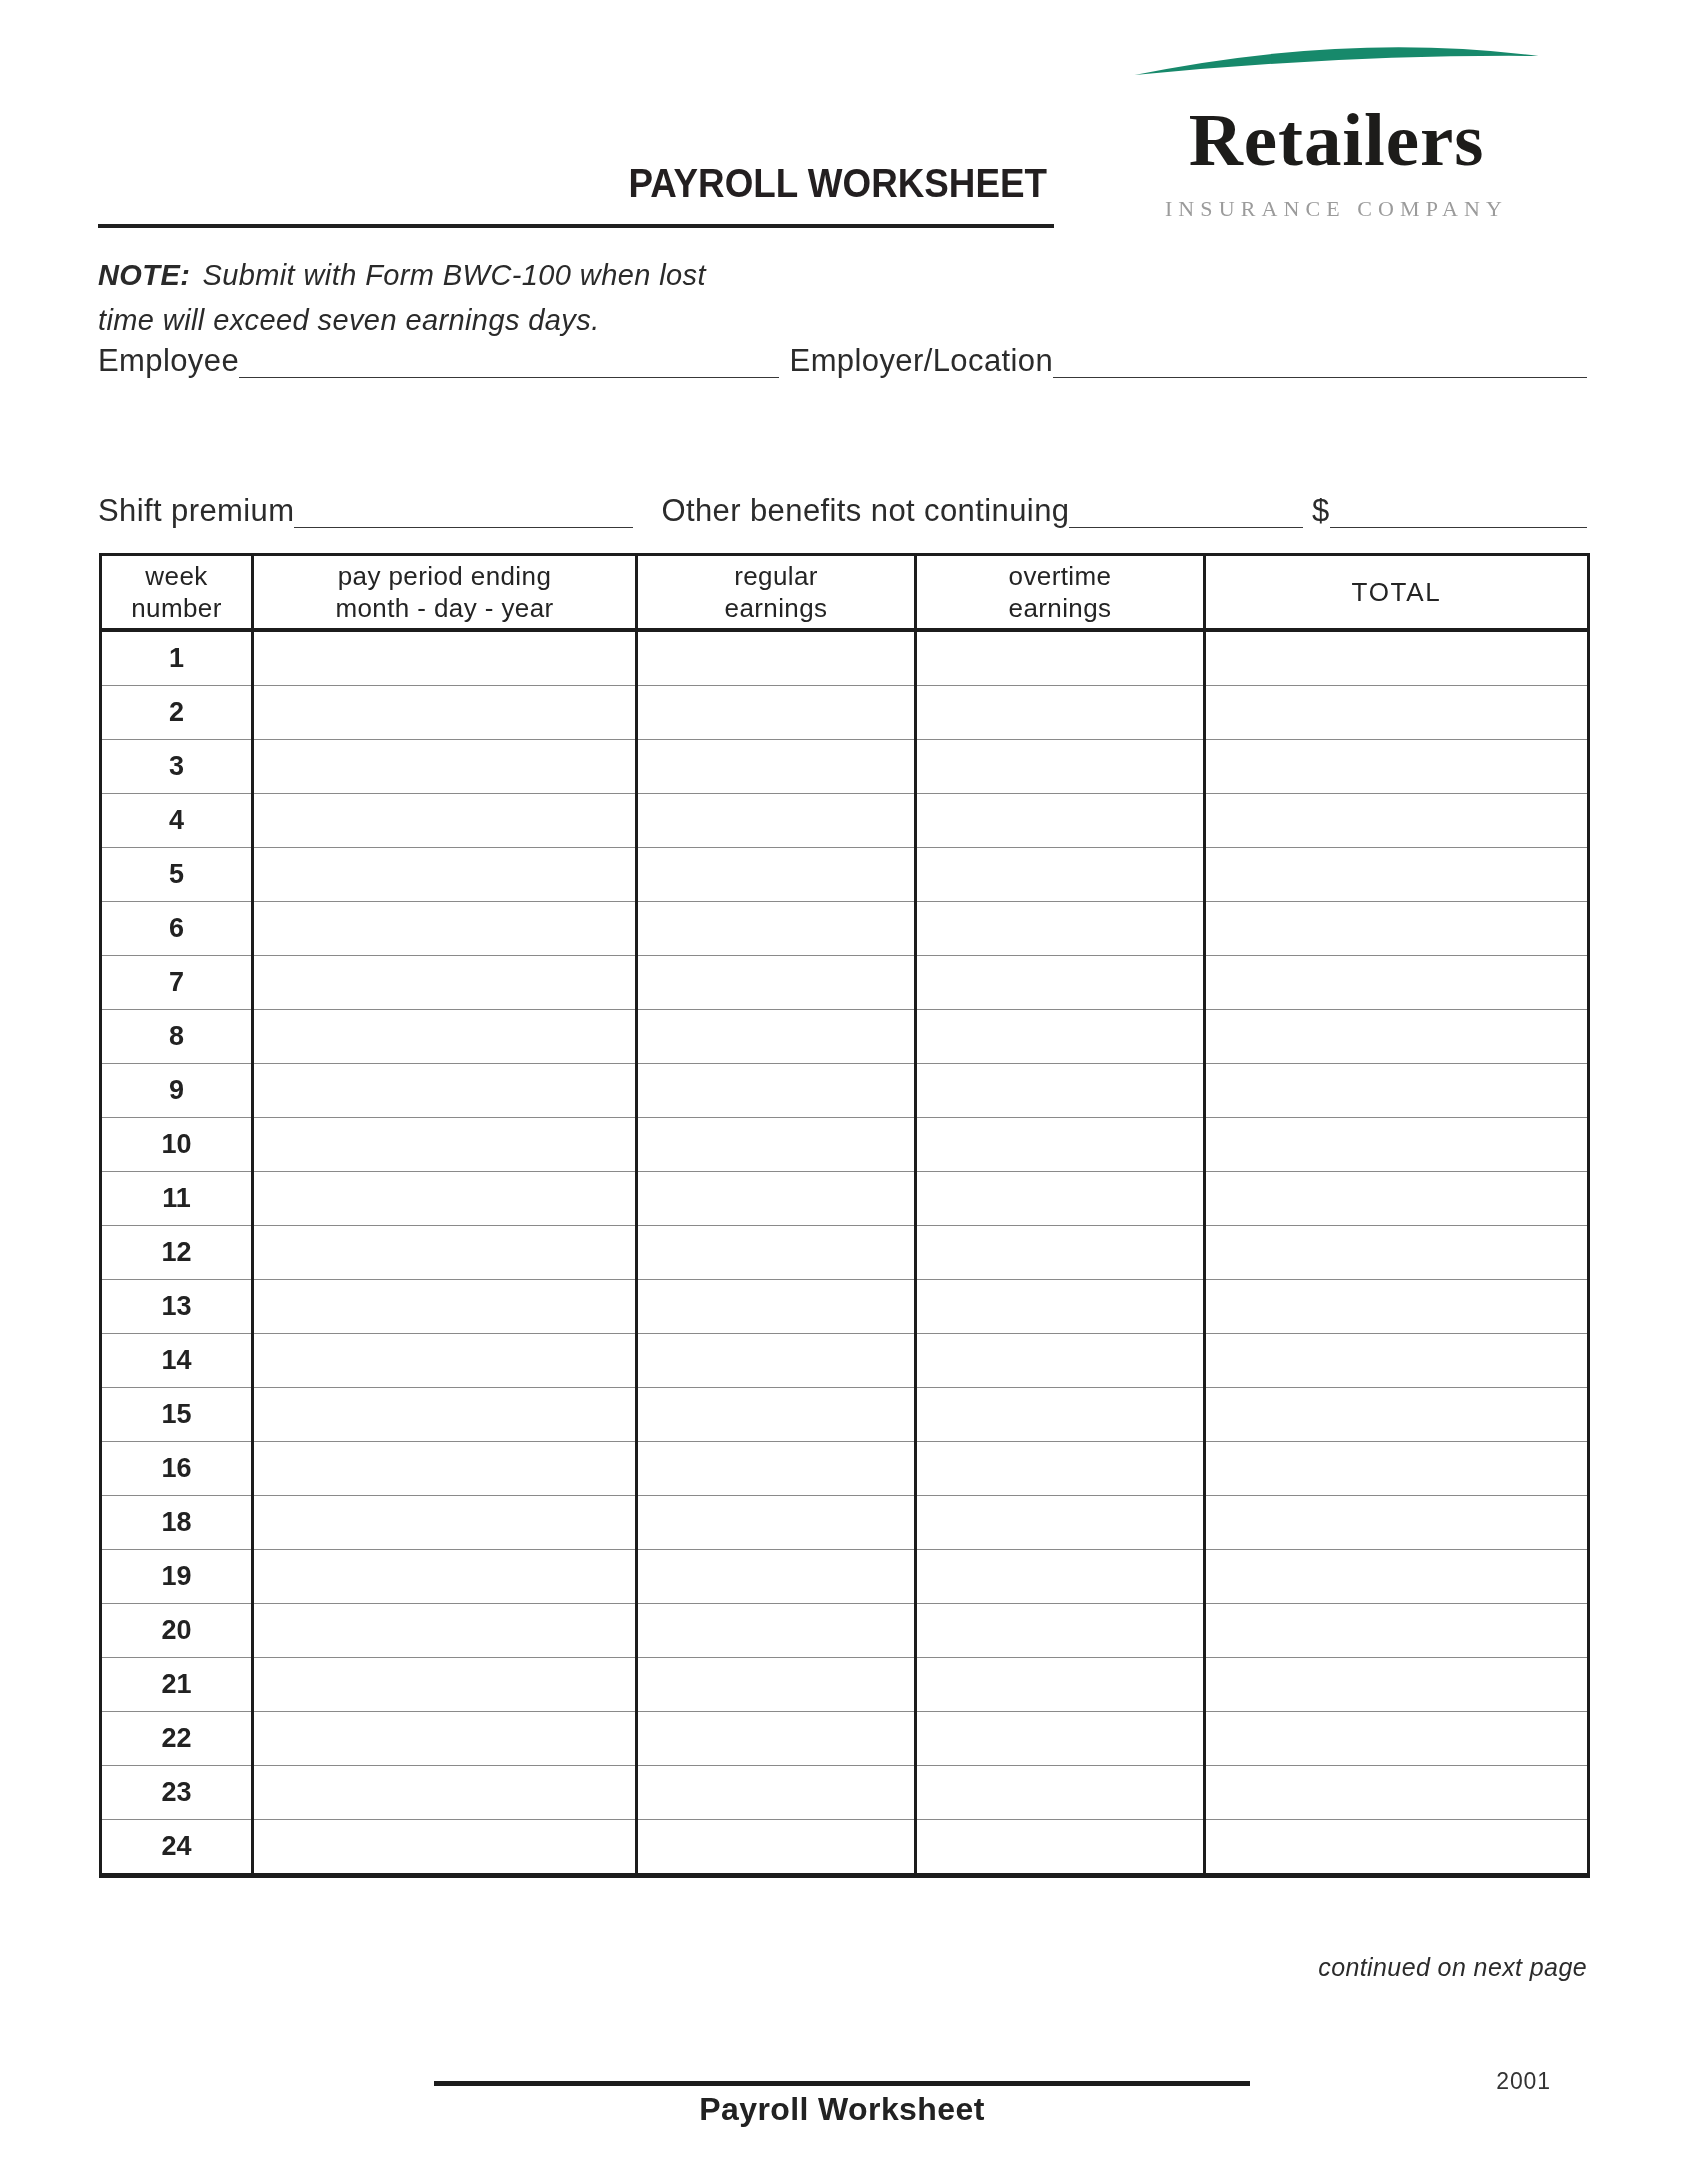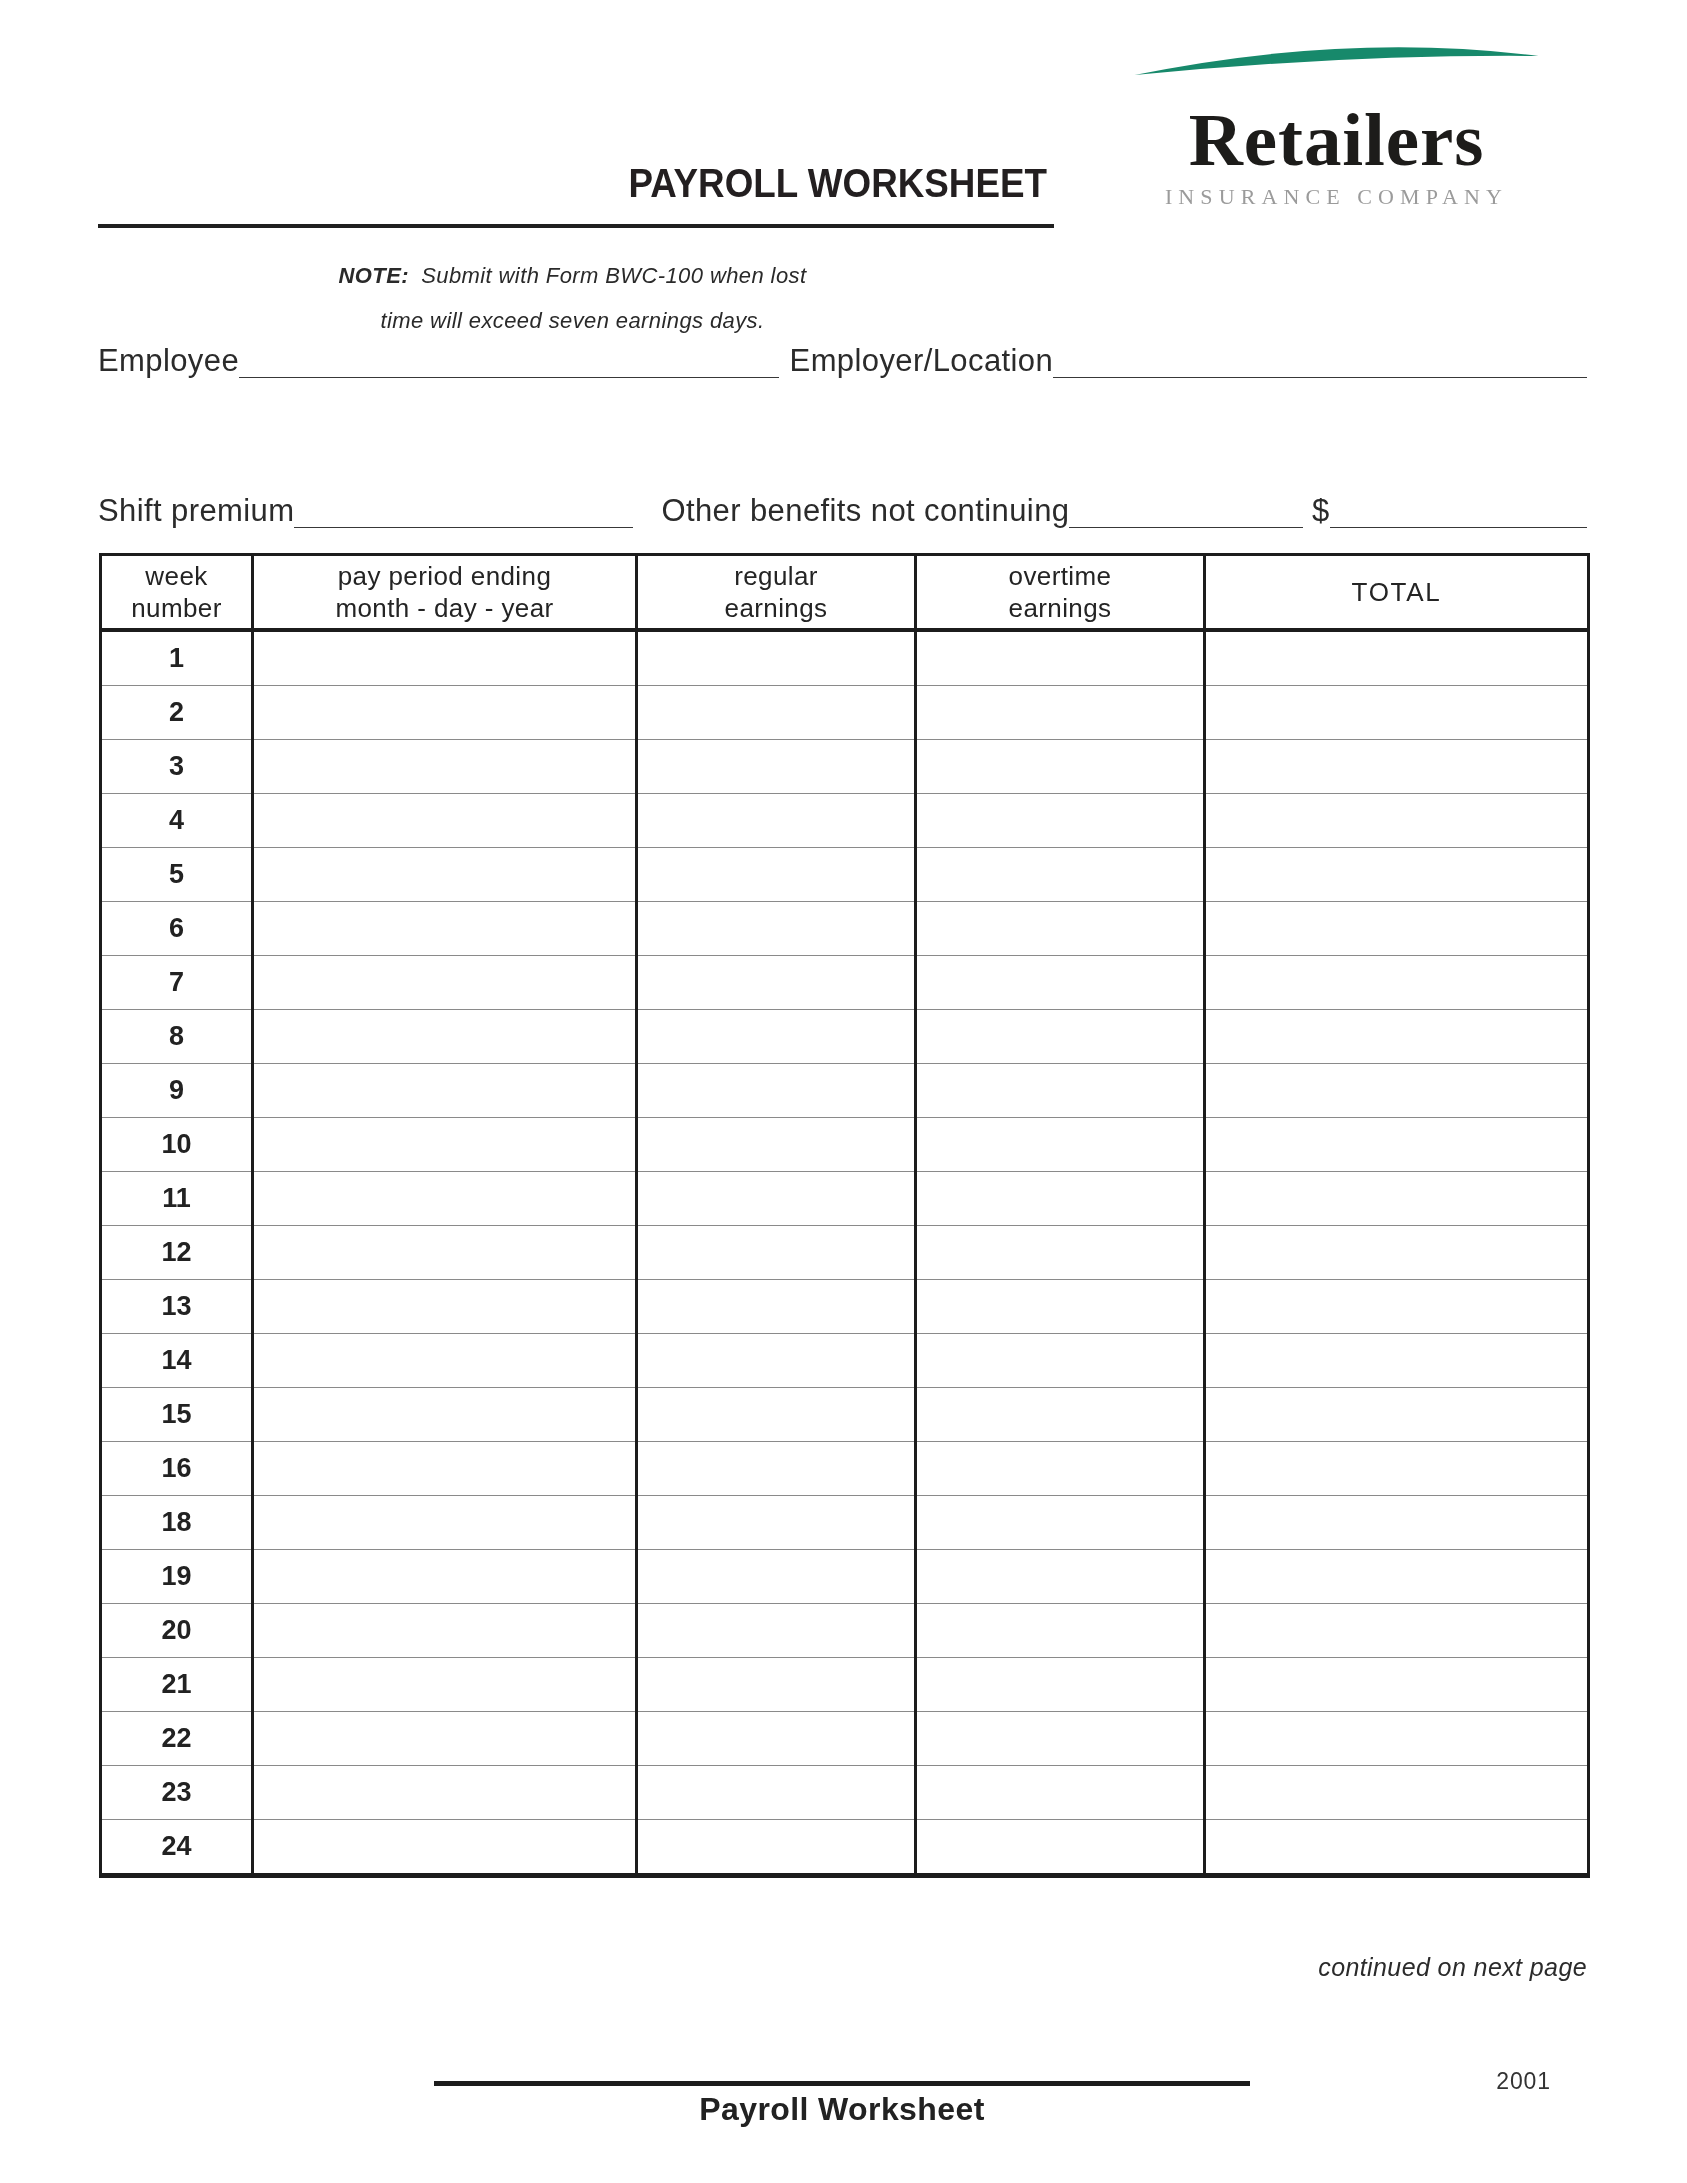--- a/index.html
+++ b/index.html
@@ -8,34 +8,34 @@
     font-family:"Liberation Sans",sans-serif;color:#232323;overflow:hidden;
   }
   
   .doc-title{
     position:absolute;left:98px;top:161px;width:949px;text-align:right;
     font-size:40px;font-weight:700;letter-spacing:0px;color:#231f20;
     transform:scaleX(0.92);transform-origin:100% 50%;white-space:nowrap;
   }
   .title-rule{position:absolute;left:98px;top:224px;width:956px;height:4.4px;background:#1f1f1f;}
   .note{
-    position:absolute;left:98px;top:253px;width:949px;text-align:center;
-    font-style:italic;font-size:22px;line-height:45px;color:#2a2a2a;letter-spacing:0.4px;
+    position:absolute;left:98px;top:253px;width:949px;text-align:left;
+    font-style:italic;font-size:29px;line-height:45px;color:#2a2a2a;letter-spacing:0.4px;
   }
   .note .note-label{font-weight:700;font-style:italic;margin-right:12.2px;}
   
   .logo{position:absolute;left:1127px;top:30px;width:419px;text-align:center;}
   .logo svg{display:block;margin:0 auto;}
   .logo-name{
     font-family:"Liberation Serif",serif;font-weight:700;font-size:75px;line-height:80px;
     color:#1d1c1a;margin-top:18px;letter-spacing:0.9px;
   }
   .logo-sub{
     font-family:"Liberation Serif",serif;font-size:22px;color:#9b9b9b;
-    letter-spacing:6.1px;margin-top:4px;white-space:nowrap;
+    letter-spacing:6.1px;margin-top:16px;white-space:nowrap;
   }
   
   .frow{
     position:absolute;left:98px;width:1489px;height:42px;
     display:flex;align-items:flex-end;font-size:31px;letter-spacing:0.4px;color:#2b2b2b;
     white-space:nowrap;
   }
   .frow .lbl{line-height:40px;}
   .frow .uline{
     border-bottom:1.7px solid #383838;height:8.7px;align-self:flex-end;margin-bottom:2.6px;

